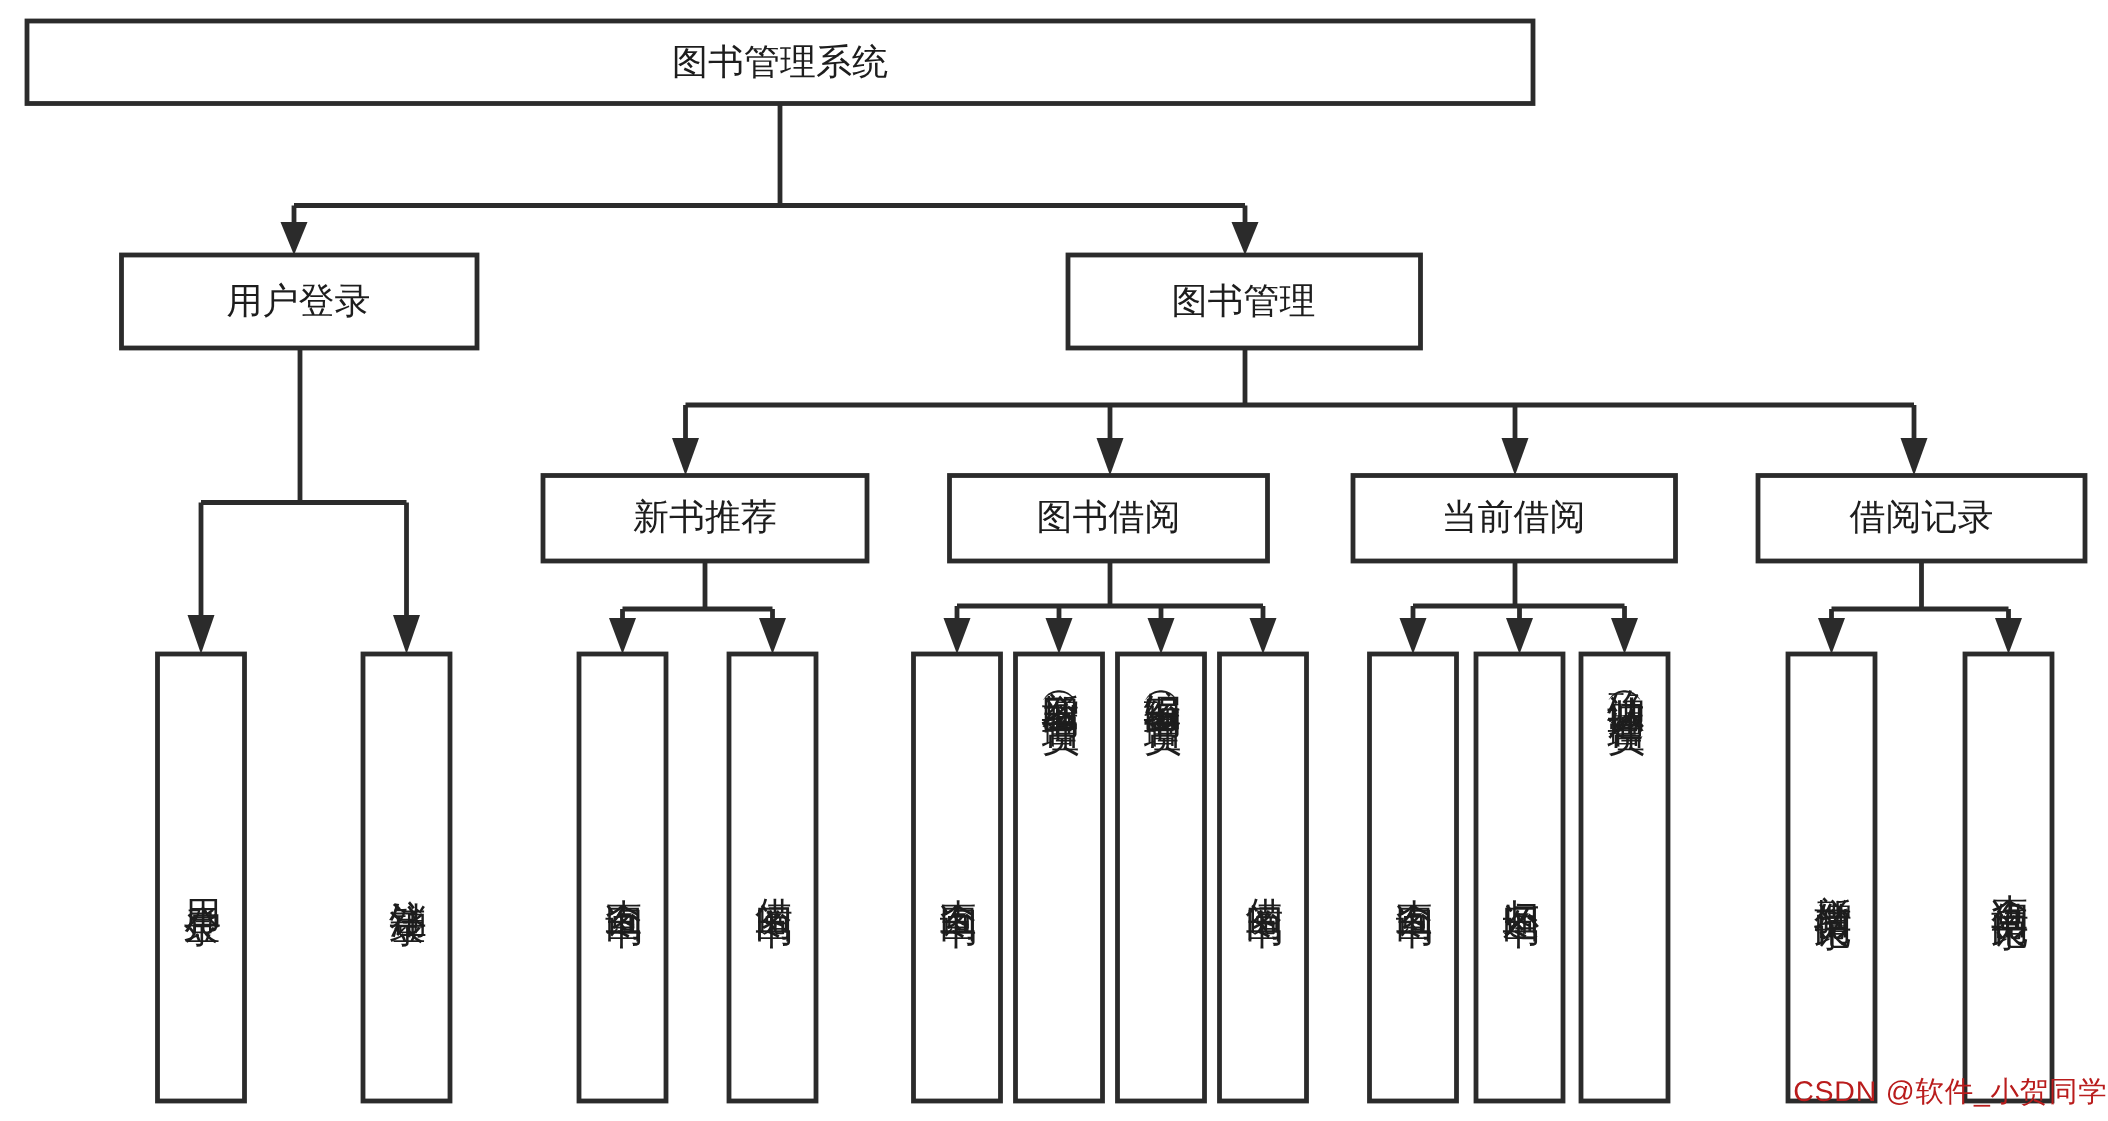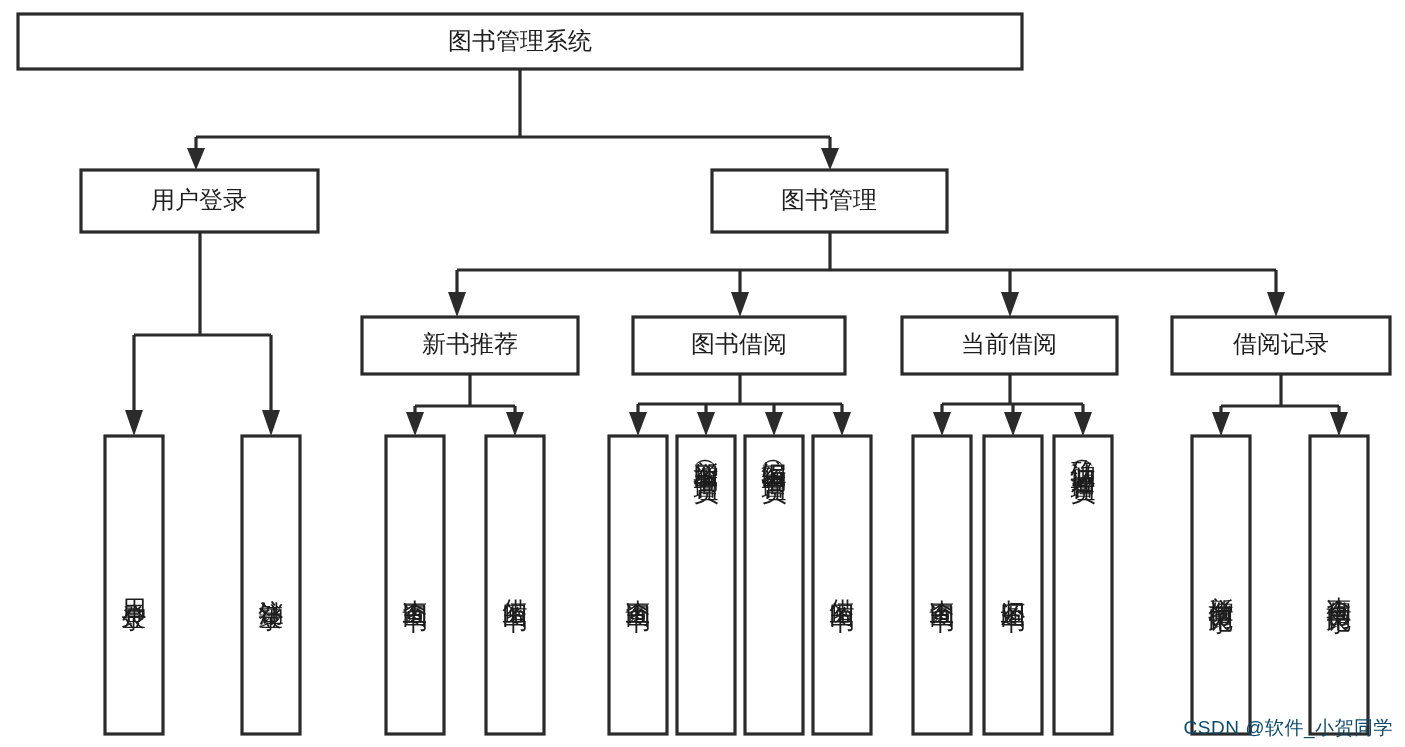--- a/index.html
+++ b/index.html
@@ -60,25 +60,25 @@
     font-size: 25px;
     color: #1d1d1d;
     writing-mode: vertical-rl;
     text-orientation: upright;
     letter-spacing: 3px;
     line-height: 1;
     text-align: center;
   }
   .watermark {
     position: absolute;
-    right: 12px;
+    right: 0;
     bottom: 6px;
     font-family: "Liberation Sans", "DejaVu Sans", sans-serif;
     font-size: 19px;
-    color: #0c4a6e;
+    color: #b91c1c;
     letter-spacing: 0.5px;
     user-select: none;
     text-align: center;
   }
 </style>
 </head>
 <body>
 
 <svg id="diagram" viewBox="0 0 1405 747" xmlns="http://www.w3.org/2000/svg">
 

